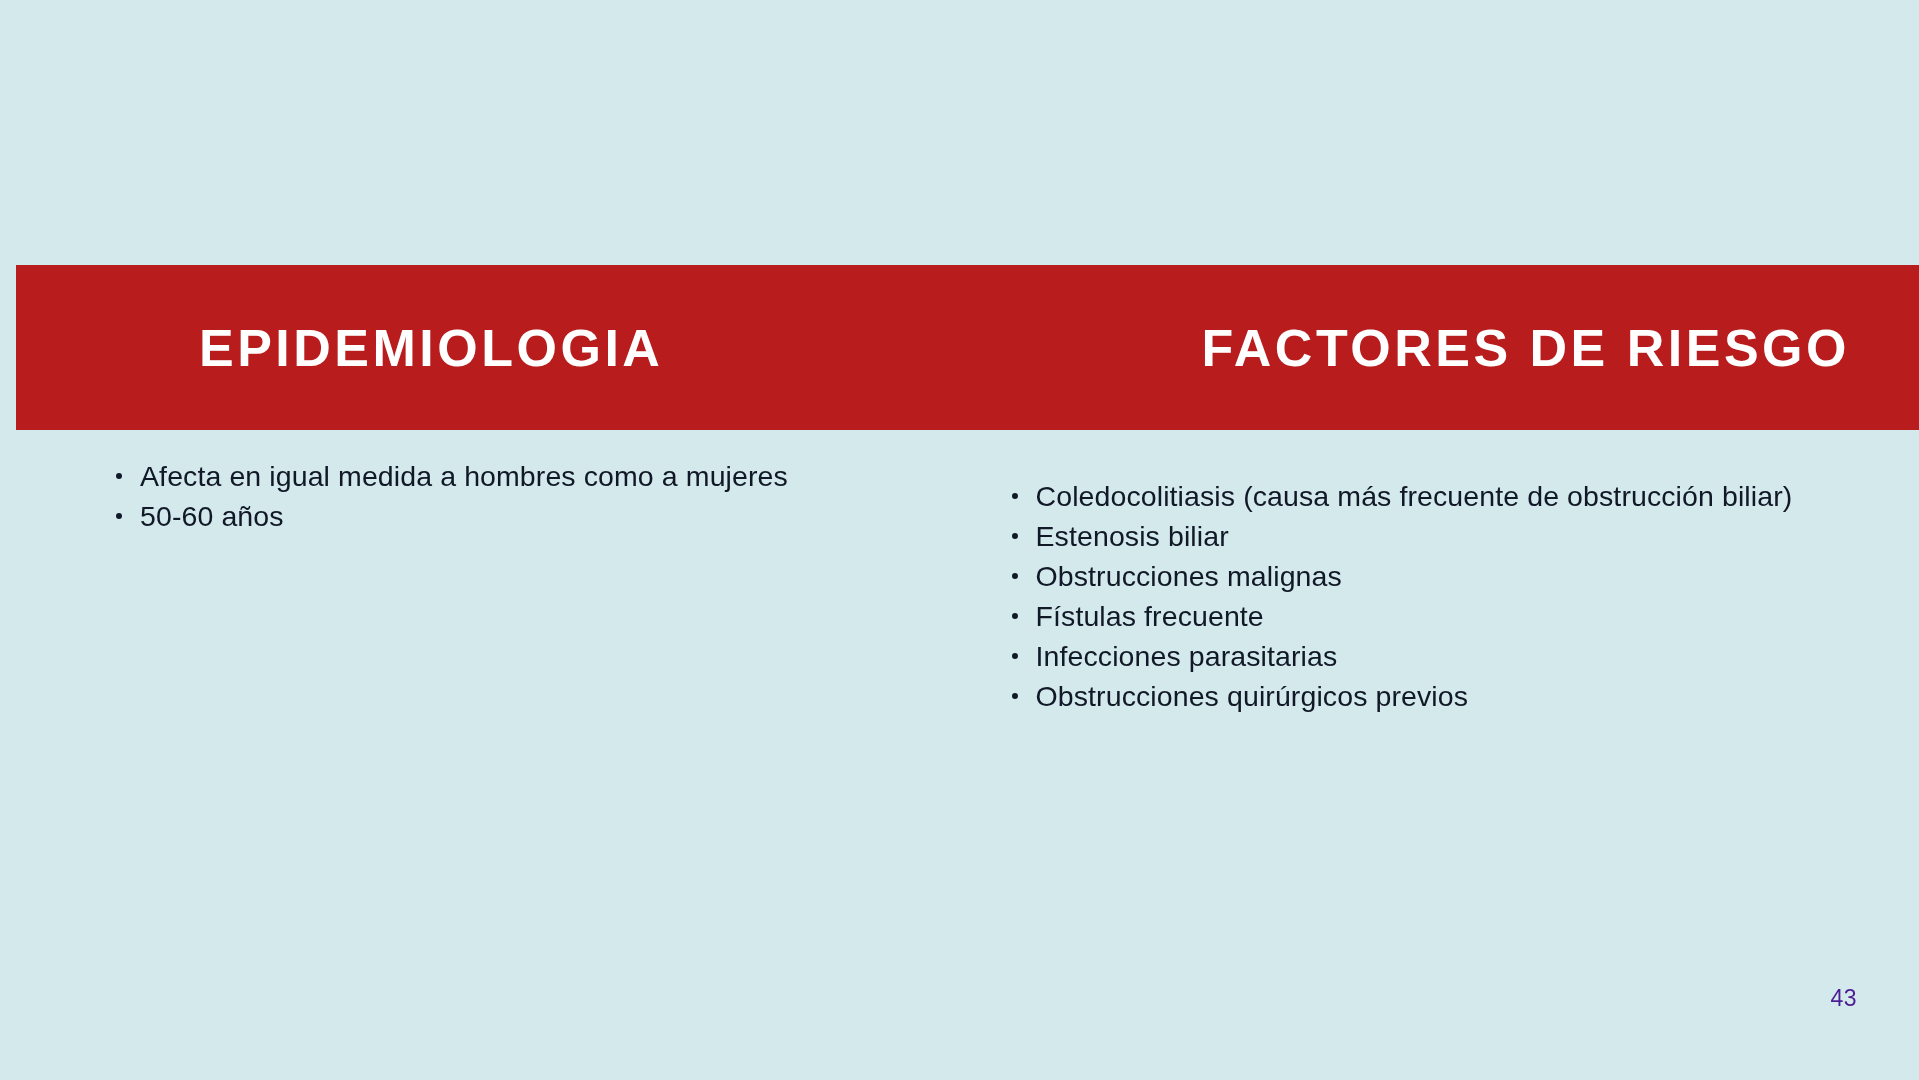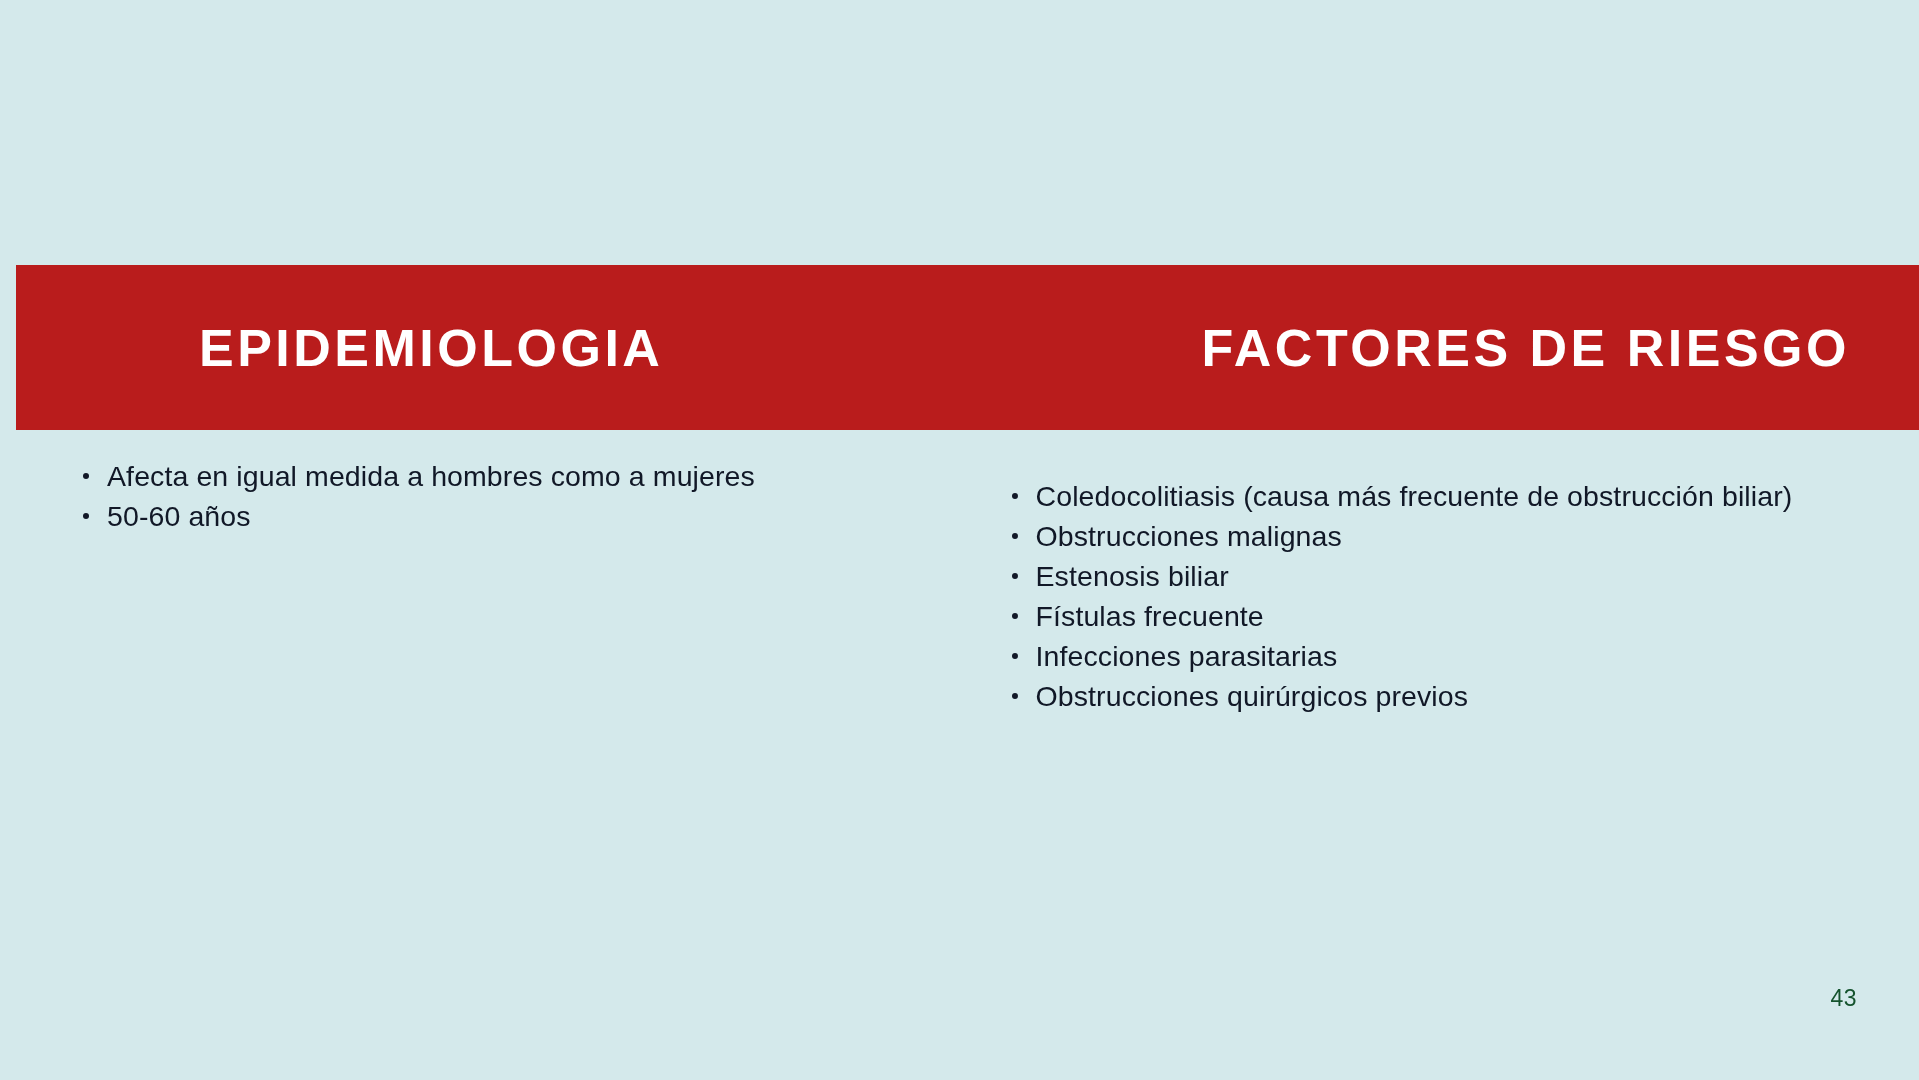--- a/index.html
+++ b/index.html
@@ -66,21 +66,21 @@
     width: 1919px;
     height: 520px;
     display: flex;
   }
   .column {
     box-sizing: border-box;
     padding-top: 26px;
   }
   .column.left {
     width: 50%;
-    padding-left: 79px;
+    padding-left: 112px;
     padding-right: 120px;
   }
   .column.right {
     width: 50%;
     padding-left: 48px;
     padding-right: 120px;
     margin-top: 20px;
   }
 
   ul.bullets {
@@ -106,21 +106,21 @@
     background: #111827;
     border-radius: 50%;
   }
 
   
   .page-number {
     position: absolute;
     right: 62px;
     bottom: 68px;
     font-size: 23px;
-    color: #14532d;
+    color: #4c1d95;
     letter-spacing: 0.5px;
   }
 </style>
 </head>
 <body>
 
 <div class="slide">
 
   <div class="heading-band">
     <div class="heading-cell left">
@@ -147,25 +147,25 @@
     </div>
 
     <div class="column right">
       <ul class="bullets">
         <li>
           <span class="dot"></span>
           <span>Coledocolitiasis (causa más frecuente de obstrucción biliar)</span>
         </li>
         <li>
           <span class="dot"></span>
-          <span>Obstrucciones malignas</span>
+          <span>Estenosis biliar</span>
         </li>
         <li>
           <span class="dot"></span>
-          <span>Estenosis biliar</span>
+          <span>Obstrucciones malignas</span>
         </li>
         <li>
           <span class="dot"></span>
           <span>Fístulas frecuente</span>
         </li>
         <li>
           <span class="dot"></span>
           <span>Infecciones parasitarias</span>
         </li>
         <li>

